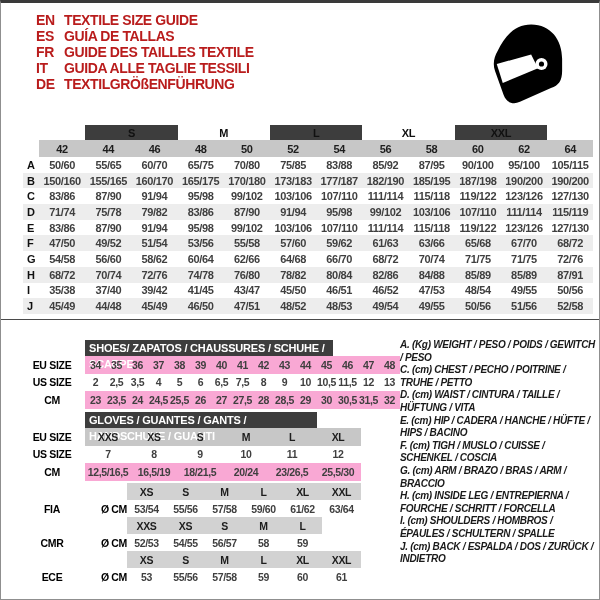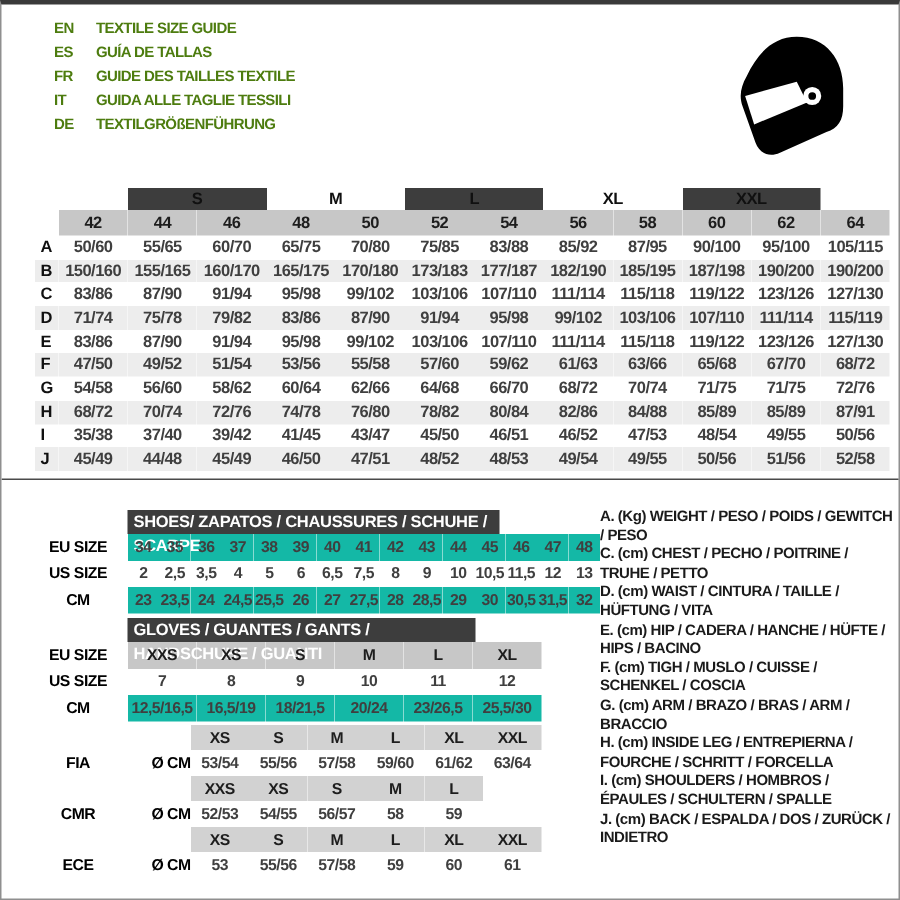--- a/index.html
+++ b/index.html
@@ -1,21 +1,21 @@
 <!DOCTYPE html>
 <html><head>
 <meta charset="utf-8">
 <style>
   html,body{margin:0;padding:0;background:#fff;}
   .frame{position:relative;width:600px;height:600px;box-sizing:border-box;background:#fff;
     border:1px solid #8f8f8f;border-top:3px solid #3a3a3a;overflow:hidden;
     font-family:"Liberation Sans",sans-serif;}
   
   .lang{position:absolute;left:35px;top:9px;}
-  .lang-row{display:flex;line-height:16px;font-weight:700;font-size:10px;letter-spacing:-0.4px;color:#4d7c0f;}
+  .lang-row{display:flex;line-height:16px;font-weight:700;font-size:14px;letter-spacing:-0.4px;color:#b91c1c;}
   .lang-code{width:28px;flex:0 0 28px;}
   
   .logo{position:absolute;left:487px;top:18px;width:76px;height:86px;}
   
   table{border-collapse:collapse;table-layout:fixed;}
   td{padding:0;white-space:nowrap;overflow:hidden;}
   .main-table{position:absolute;left:22px;top:122px;width:570px;
     font-size:11px;font-weight:700;letter-spacing:-0.35px;color:#3f3f3f;}
   .main-table td{text-align:center;height:15.7px;}
   .main-table tr.grp-row td{height:15px;font-size:11px;color:#101010;}
@@ -33,27 +33,27 @@
   .bar{margin-left:66px;background:#3d3d3d;color:#fff;font-size:11px;font-weight:700;
     height:16px;line-height:16px;padding-left:4px;letter-spacing:-0.2px;}
   .bar-shoes{width:244px;}
   .bar-gloves{width:228px;}
   .bar-helmet{width:249px;}
   .sub-table{font-weight:700;letter-spacing:-0.35px;color:#3f3f3f;font-size:10.5px;}
   .sub-table td{text-align:center;height:17.5px;}
   .helmet-table td{height:17px;}
   .sub-table td.lbl{text-align:center;color:#000;font-size:10.5px;letter-spacing:-0.3px;}
   .sub-table td.unit{text-align:right;color:#000;padding-left:2px;}
-  tr.bg-light td:not(.lbl){background:#14b8a6;}
+  tr.bg-light td:not(.lbl){background:#f9a8d4;}
   tr.bg-gray td:not(.lbl){background:#c7c7c7;color:#1d1d1d;}
   .helmet-table td.hgray{background:#d2d2d2;color:#1d1d1d;}
   
   .legend{position:absolute;left:399px;top:336px;width:196px;font-size:10px;font-weight:700;
     color:#1a1a1a;letter-spacing:-0.3px;line-height:12.6px;}
-  .legend-item{margin:0;}
+  .legend-item{margin:0;font-style:italic;}
 </style>
 </head>
 <body>
 
 <div class="frame">
 
   <div class="lang">
       <div class="lang-row">
         <span class="lang-code">EN</span>
         <span>TEXTILE SIZE GUIDE</span>

